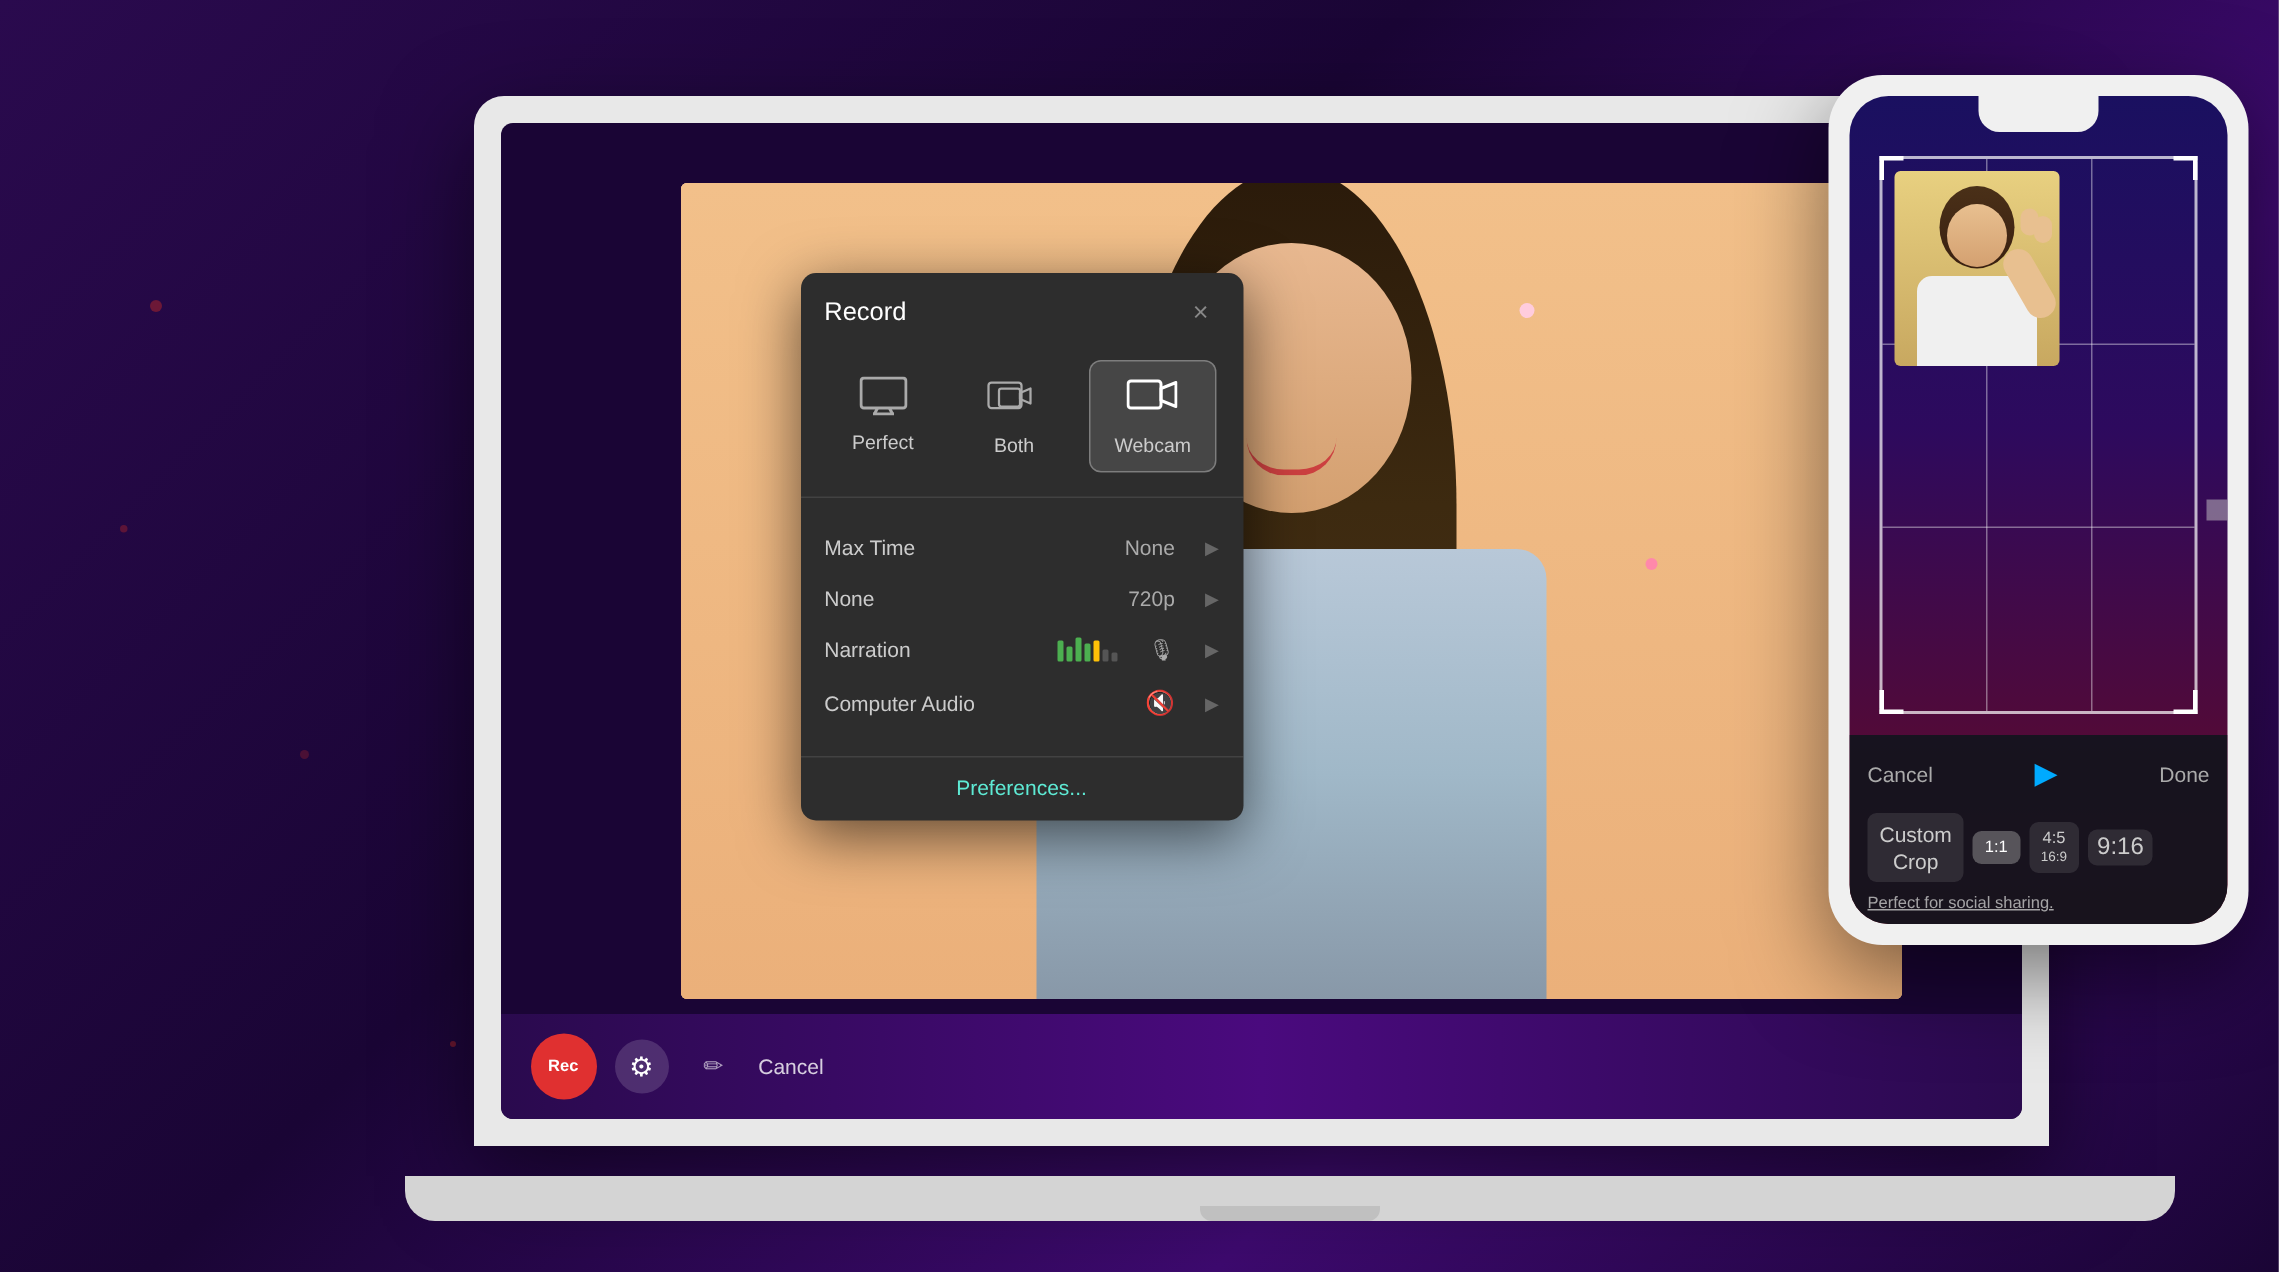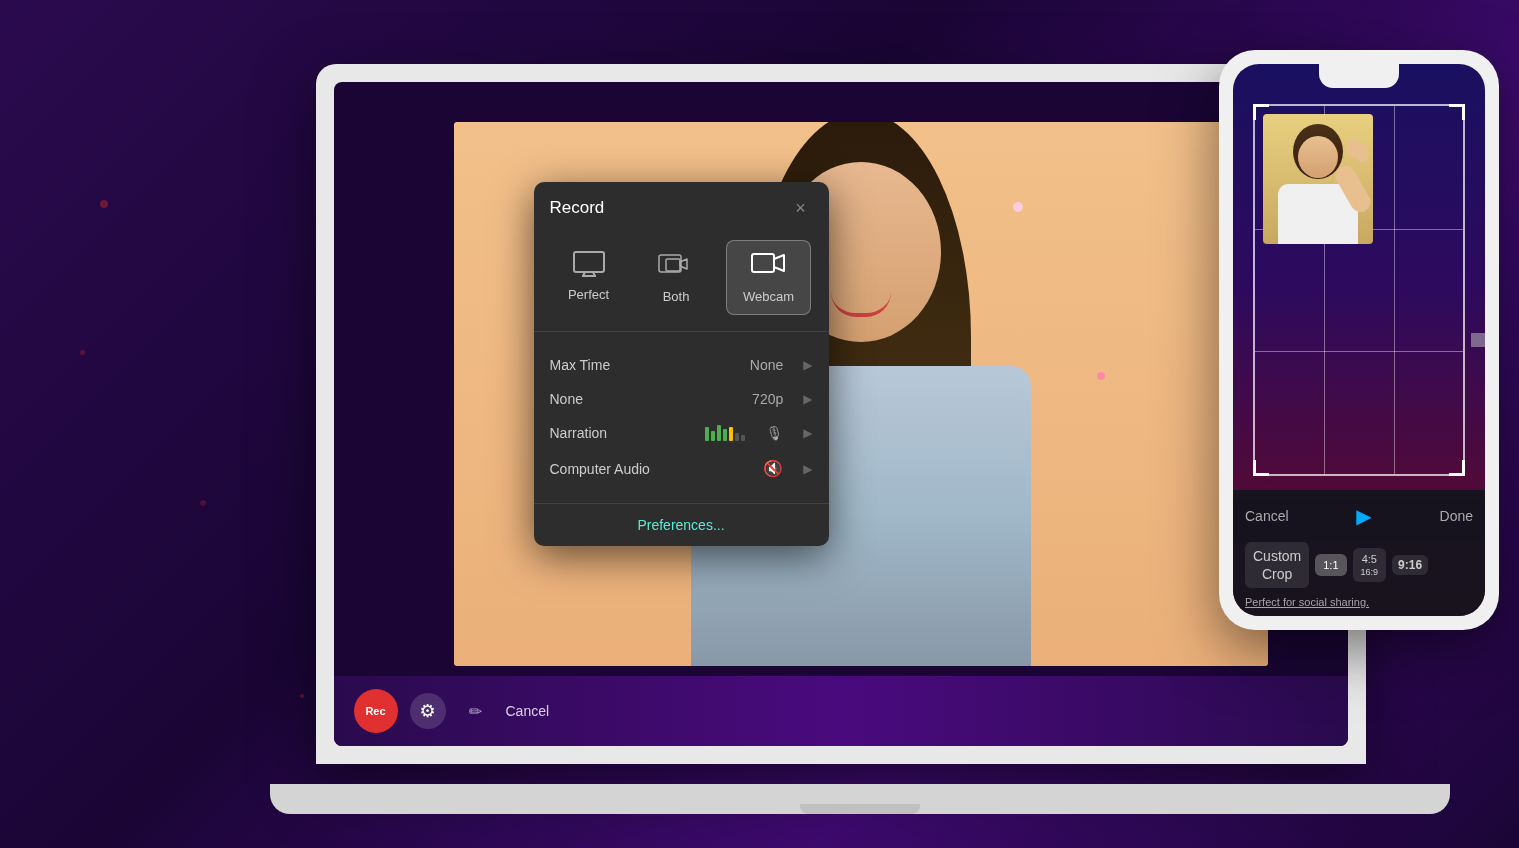--- a/index.html
+++ b/index.html
@@ -485,22 +485,21 @@
       text-align: center;
     }
 
     .crop-btn.active {
       background: rgba(150,150,150,0.5);
       color: white;
     }
 
     .crop-btn-small {
       padding: 3px 6px;
-      font-size: 12px;
-      font-weight: bold;
+      font-size: 16px;
     }
 
     .phone-caption {
       color: rgba(200,200,200,0.8);
       font-size: 11px;
       text-align: left;
       text-decoration: underline;
     }
 
     

